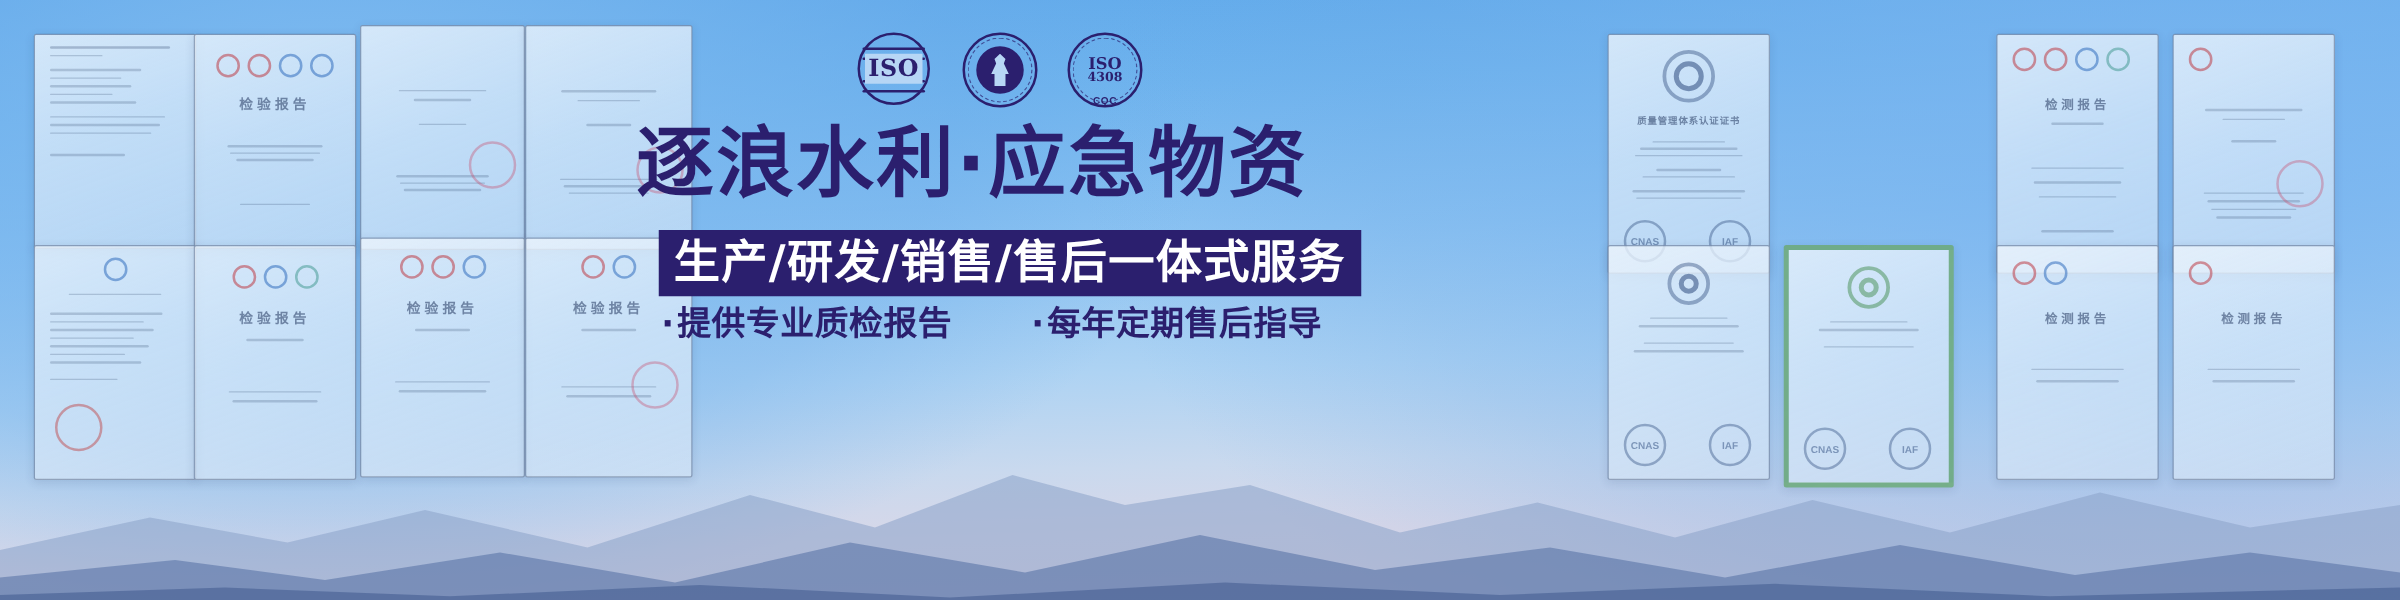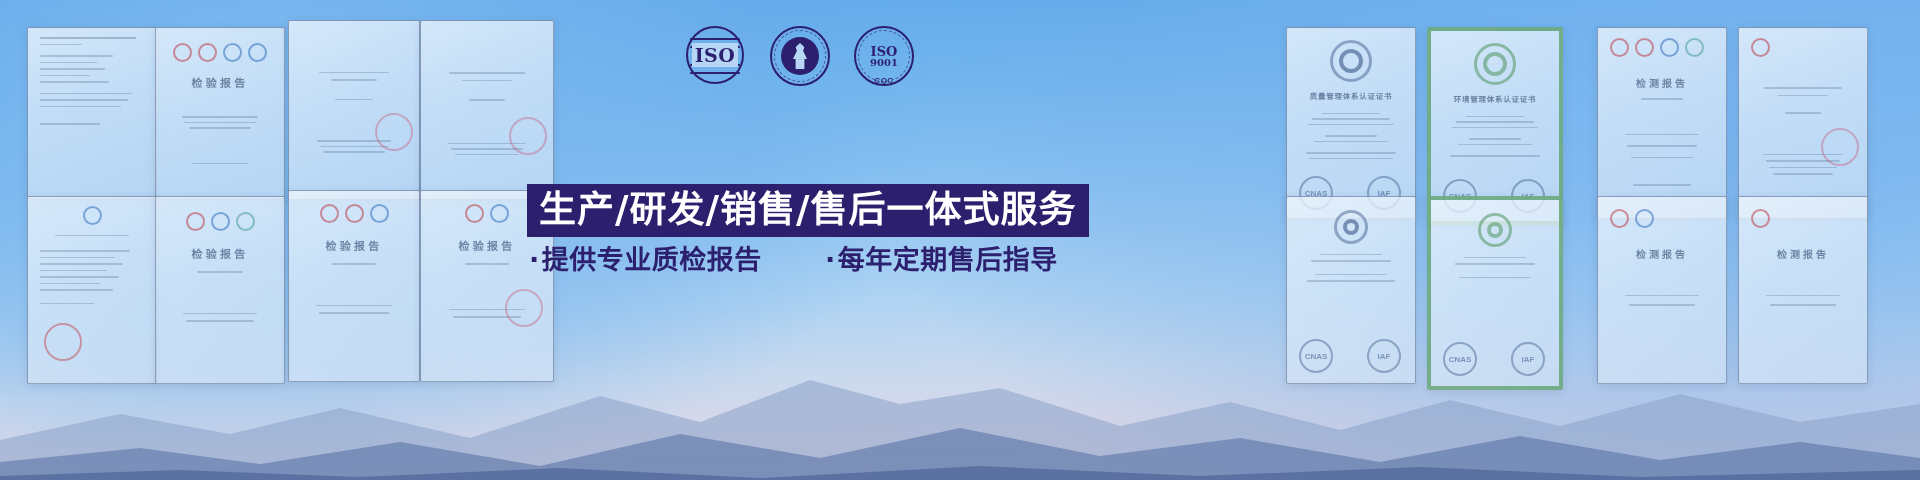--- a/index.html
+++ b/index.html
@@ -207,34 +207,20 @@
         <div class="ln s" style="width:82%;margin:0 auto 4px auto"></div>
         <div class="ln s" style="width:50%;margin:10px auto 4px auto"></div>
         <div class="ln s" style="width:70%;margin:0 auto 4px auto"></div>
         <div class="ln s" style="width:86%;margin:10px auto 4px auto"></div>
         <div class="ln s" style="width:80%;margin:0 auto 4px auto"></div>
       </div>
       <div class="badge-circle" style="left:12px;bottom:8px">CNAS</div>
       <div class="badge-circle" style="right:14px;bottom:8px">IAF</div>
     </div>
 
-    <div class="cert green" style="left:1427px;top:27px;width:128px;height:190px;">
-      <div class="inner" style="padding-top:9%">
-        <div class="iso-mark"></div>
-        <div class="ct-title" style="font-size:7.5px;letter-spacing:0.1em">环境管理体系认证证书</div>
-        <div class="ln s" style="width:56%;margin:12px auto 4px auto"></div>
-        <div class="ln s" style="width:74%;margin:0 auto 4px auto"></div>
-        <div class="ln s" style="width:82%;margin:0 auto 4px auto"></div>
-        <div class="ln s" style="width:50%;margin:10px auto 4px auto"></div>
-        <div class="ln s" style="width:70%;margin:0 auto 4px auto"></div>
-        <div class="ln s" style="width:86%;margin:10px auto 4px auto"></div>
-      </div>
-      <div class="badge-circle" style="left:12px;bottom:8px">CNAS</div>
-      <div class="badge-circle" style="right:14px;bottom:8px">IAF</div>
-    </div>
 
     <div class="cert" style="left:1597px;top:27px;width:128px;height:190px;">
       <div class="inner" style="padding-top:8%">
         <div class="logo-row">
           <span class="mini-logo"></span>
           <span class="mini-logo"></span>
           <span class="mini-logo b"></span>
           <span class="mini-logo g"></span>
         </div>
         <div class="ct-title" style="font-size:10px;margin-top:18px">检测报告</div>
@@ -399,27 +385,28 @@
             <span class="fig"></span>
           </div>
       </div>
     </div>
 
     <div class="iso-badge">
       <div class="cqc">
         <div class="ring-dots"></div>
         <div class="t9">
           <span>ISO</span>
-          <i>9001</i>
+          <i>4308</i>
         </div>
         <span class="cqc-label">CQC</span>
       </div>
     </div>
   </div>
 
+  <div class="headline">逐浪水利·应急物资</div>
 
   <div class="subbar">生产/研发/销售/售后一体式服务</div>
 
   <div class="bullets">
     <div class="bullet">
       <span class="dot">·</span><span>提供专业质检报告</span>
     </div>
     <div class="bullet">
       <span class="dot">·</span><span>每年定期售后指导</span>
     </div>

